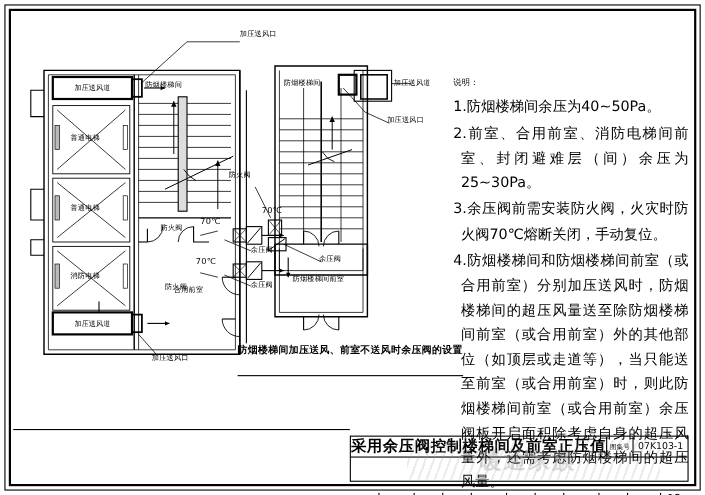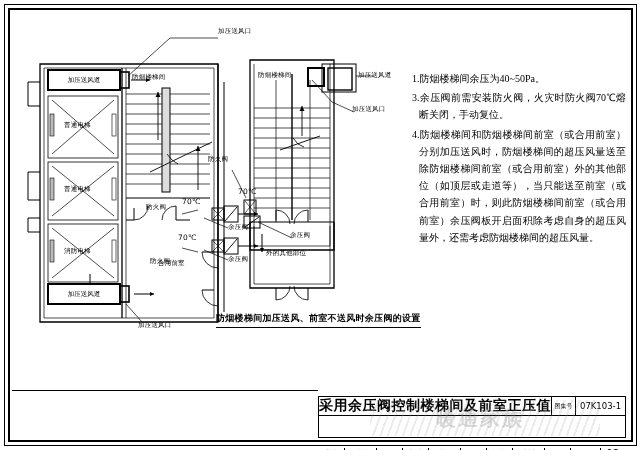--- a/index.html
+++ b/index.html
@@ -49,35 +49,34 @@
   #right-drawing { position: absolute; left: 236px; top: 50px; width: 180px; height: 270px; }
   
   #notes {
     position: absolute;
     left: 412px; top: 70px; width: 214px;
   }
   #notes .notes-title {
     font-size: 7.5px; color:#000; margin-bottom: 7px; letter-spacing:.3px;
   }
   #notes .note {
-    font-size: 10px; line-height: 1.72; color:#000;
+    font-size: 13px; line-height: 1.72; color:#000;
     text-align: justify;
     margin-bottom: 2px;
     padding-left: 7px;
     text-indent: -7px;
-    font-family: Liberation Serif, serif;
   }
   
   .caption {
     position: absolute;
     font-size: 9px;
     font-weight: bold;
     color: #000;
     border-bottom: 1.4px solid #000;
-    padding-bottom: 2px;
+    padding-bottom: 16px;
     white-space: nowrap;
     letter-spacing: .3px;
   }
   
   #title-block {
     position: absolute;
     left: 318px; top: 396px;
     width: 308px; height: 42px;
     border: 1.6px solid #000;
     display: flex; flex-direction: column;
@@ -330,27 +329,29 @@
         <path d="M22,172 L56,188" stroke-width="0.7"></path>
       </g>
     </svg>
 
     <div class="lbl" style="left:22px; top:22px;">防烟楼梯间</div>
     <div class="lbl" style="left:122px; top:22px;">加压送风道</div>
     <div class="lbl" style="left:116px; top:56px;">加压送风口</div>
     <div class="lbl" style="left:-28px; top:106px;">防火阀</div>
     <div class="lbl" style="left:2px; top:138px; font-size:7.5px;">70℃</div>
     <div class="lbl" style="left:54px; top:182px;">余压阀</div>
-    <div class="lbl" style="left:30px; top:200px;">外的其他部位</div>
+    <div class="lbl" style="left:30px; top:200px;">防烟楼梯间前室</div>
   </div>
 
   <div class="caption" style="left:216px; top:312px;">防烟楼梯间加压送风、前室不送风时余压阀的设置</div>
 
   <div id="notes">
+    <div class="notes-title">说明：</div>
     <div class="note">1.防烟楼梯间余压为40~50Pa。</div>
+    <div class="note">2.前室、合用前室、消防电梯间前室、封闭避难层（间）余压为25~30Pa。</div>
     <div class="note">3.余压阀前需安装防火阀，火灾时防火阀70℃熔断关闭，手动复位。</div>
     <div class="note">4.防烟楼梯间和防烟楼梯间前室（或合用前室）分别加压送风时，防烟楼梯间的超压风量送至除防烟楼梯间前室（或合用前室）外的其他部位（如顶层或走道等），当只能送至前室（或合用前室）时，则此防烟楼梯间前室（或合用前室）余压阀板开启面积除考虑自身的超压风量外，还需考虑防烟楼梯间的超压风量。</div>
   </div>
 
   <div class="ln hln" style="left:12px; top:390px; width:306px; height:1.4px;"></div>
 
   <div id="title-block">
     <div id="tb-top">
       <div id="tb-title">采用余压阀控制楼梯间及前室正压值</div>
       <div id="tb-dwgno-label">图集号</div>

